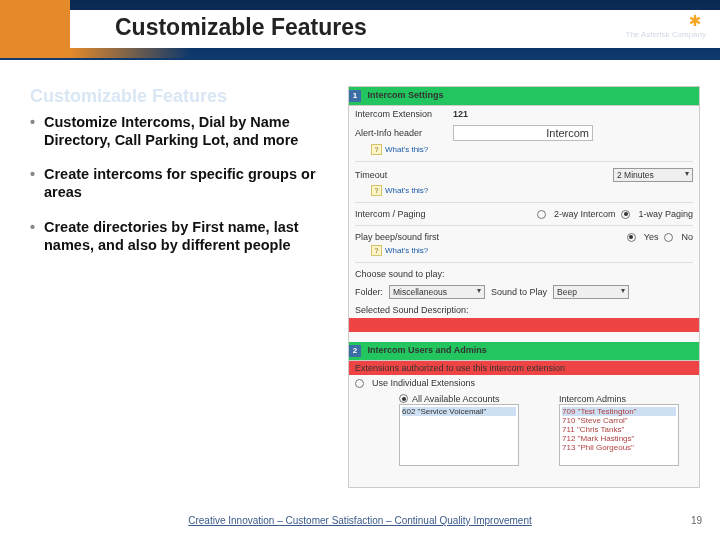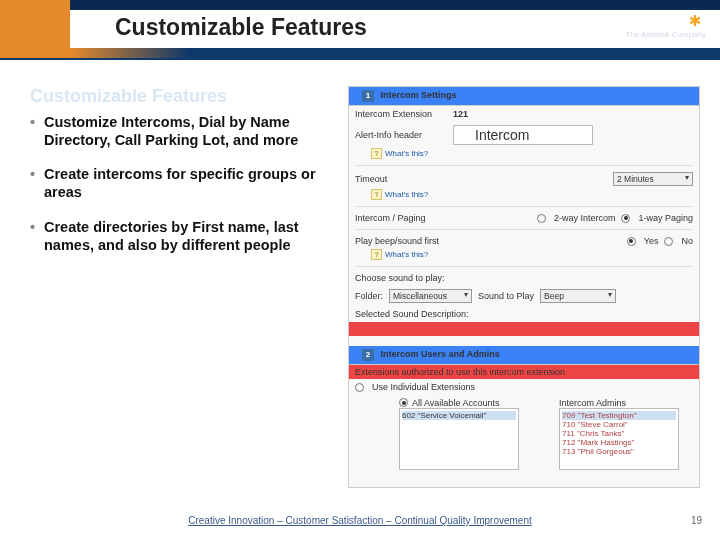--- a/index.html
+++ b/index.html
@@ -11,28 +11,28 @@
   .title { position:absolute; top:14px; left:115px; font-size:23px; font-weight:bold; color:#222; }
   .logo { position:absolute; top:6px; right:14px; color:#fff; font-size:19px; }
   .logo-star { display:inline-block; width:22px; height:22px; border:1.5px solid #fff; border-radius:50%; text-align:center; line-height:20px; font-size:15px; color:#f6a623; vertical-align:-3px; }
   .logo-sub { position:absolute; top:30px; right:14px; color:#cfd8e6; font-size:8px; }
   .content { position:absolute; top:86px; left:30px; width:310px; }
   .subtitle { font-size:18px; color:#d9e7f5; font-weight:bold; margin-bottom:6px; }
   .bullets { list-style:none; }
   .bullets > li { font-size:14.5px; color:#111; font-weight:bold; margin-bottom:16px; padding-left:14px; position:relative; line-height:1.25; }
   .bullets > li::before { content:"•"; color:#888; position:absolute; left:0; top:0; }
   .panel { position:absolute; top:86px; left:348px; width:352px; height:402px; border:1px solid #ccc; background:#f8f8f8; font-size:9px; color:#333; overflow:hidden; }
-  .sec-hdr { background:#3b82f6; border-bottom:1px solid #ccc; padding:3px 13px; font-weight:bold; }
+  .sec-hdr { background:#22c55e; border-bottom:1px solid #ccc; padding:3px 0; font-weight:bold; }
   .sec-hdr .num { display:inline-block; width:12px; height:12px; background:#3a6ea5; color:#fff; text-align:center; line-height:12px; font-size:8px; margin-right:4px; }
   .row { padding:3px 6px; display:flex; align-items:center; gap:6px; flex-wrap:wrap; }
   .lbl { width:92px; }
   .val { font-weight:bold; }
   .help { color:#1a5aa6; font-size:8px; padding:0 6px 3px 22px; }
   .help::before { content:"?"; display:inline-block; width:9px; height:9px; border:1px solid #d6c26a; background:#fdf4c6; color:#7a6a1d; text-align:center; line-height:9px; font-size:7px; margin-right:3px; }
-  .input { border:1px solid #bbb; background:#fff; padding:1px 21px; font-size:14px; }
+  .input { border:1px solid #bbb; background:#fff; padding:1px 3px; font-size:11px;text-align:right; }
   .select { border:1px solid #999; background:#efefef; padding:1px 2px 1px 3px; font-size:8.5px; position:relative; }
   .select::after { content:"▾"; position:absolute; right:3px; top:0; font-size:8px; color:#444; }
   .radio { display:inline-block; width:9px; height:9px; border:1px solid #777; border-radius:50%; margin-right:2px; vertical-align:-1px; position:relative; }
   .radio.on::after { content:""; position:absolute; inset:1.5px; background:#333; border-radius:50%; }
   .thin-sep { border-top:1px solid #ddd; margin:3px 6px; }
   .grayrow { background:#ef4444; padding:2px 6px; }
   .listbox { border:1px solid #bbb; background:#fff; width:120px; height:62px; font-size:8px; padding:2px; overflow:hidden; }
   .listbox .sel { background:#cddff2; }
   .listcol { display:inline-block; vertical-align:top;margin-left:44px; }
   .red { color:#b04040; }
@@ -99,21 +99,21 @@
     <span class="radio on"></span>
     <span>Yes</span>
     <span class="radio"></span>
     <span>No</span>
   </div>
   <div class="help">What's this?</div>
   <div class="thin-sep"></div>
   <div class="row">Choose sound to play:</div>
   <div class="row">
     <span>Folder:</span>
-    <span class="select" style="width:83px">Miscellaneous</span>
+    <span class="select" style="width:96px">Miscellaneous</span>
     <span>Sound to Play</span>
     <span class="select" style="width:76px">Beep</span>
   </div>
   <div class="row">Selected Sound Description:</div>
   <div class="grayrow">&nbsp;</div>
 
   <div class="sec-hdr" style="margin-top:10px">
     <span class="num">2</span>
     <span>Intercom Users and Admins</span>
   </div>

